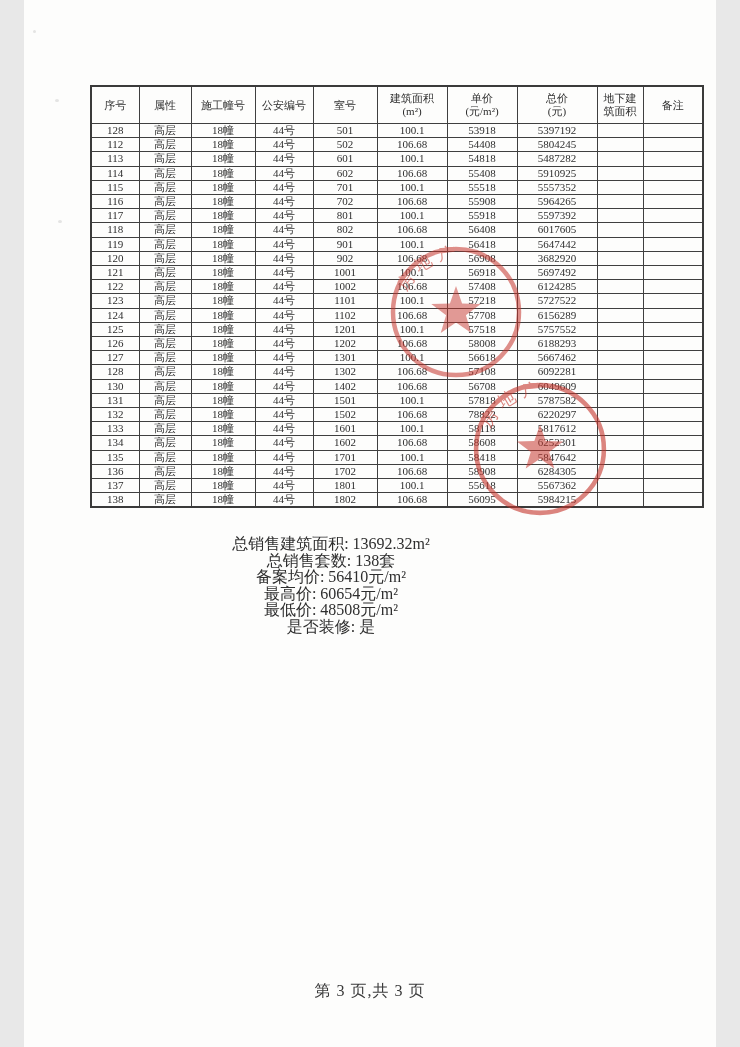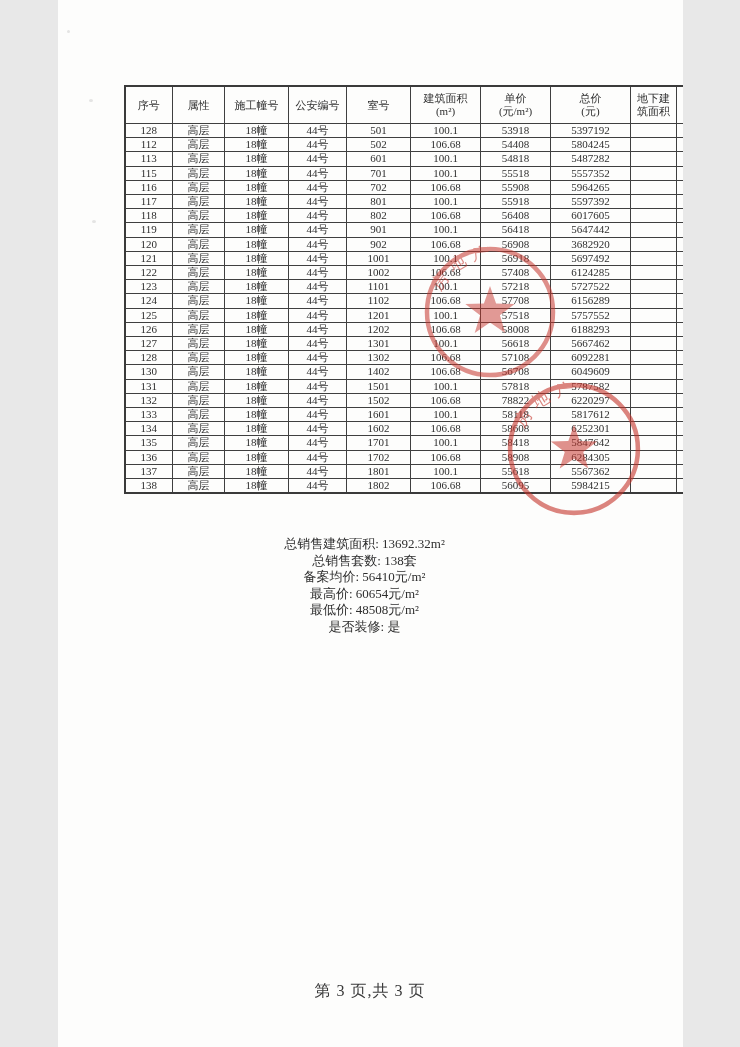--- a/index.html
+++ b/index.html
@@ -1,18 +1,18 @@
 <!DOCTYPE html>
 <html><head>
 <meta charset="utf-8">
 <style>
   html,body{margin:0;padding:0;background:#e8e8e8;}
   .page{
     position:relative;
-    width:625px;height:1047px;
+    width:692px;height:1047px;
     margin:0 auto;
     background:#fdfdfc;
     overflow:hidden;
     font-family:"Liberation Serif","DejaVu Serif",serif;
     color:#2b2b2b;
   }
   
   table.price-table{
     position:absolute;left:66px;top:85px;
     width:612px;
@@ -39,21 +39,21 @@
   }
   table.price-table td{
     height:13.2px;
     line-height:13.2px;
   }
   
   .summary{
     position:absolute;
     left:66px;top:536px;width:482px;
     text-align:center;
-    font-size:13px;
+    font-size:16px;
     line-height:16.5px;
     color:#2e2e2e;
   }
   
   .footer{
     position:absolute;
     left:0;top:981px;width:100%;
     text-align:center;
     font-size:16px;
     letter-spacing:1px;
@@ -136,20 +136,32 @@
           <td>18幢</td>
           <td>44号</td>
           <td>601</td>
           <td>100.1</td>
           <td>54818</td>
           <td>5487282</td>
           <td></td>
           <td></td>
         </tr>
         <tr>
+          <td>114</td>
+          <td>高层</td>
+          <td>18幢</td>
+          <td>44号</td>
+          <td>602</td>
+          <td>106.68</td>
+          <td>55408</td>
+          <td>5910925</td>
+          <td></td>
+          <td></td>
+        </tr>
+        <tr>
           <td>115</td>
           <td>高层</td>
           <td>18幢</td>
           <td>44号</td>
           <td>701</td>
           <td>100.1</td>
           <td>55518</td>
           <td>5557352</td>
           <td></td>
           <td></td>

